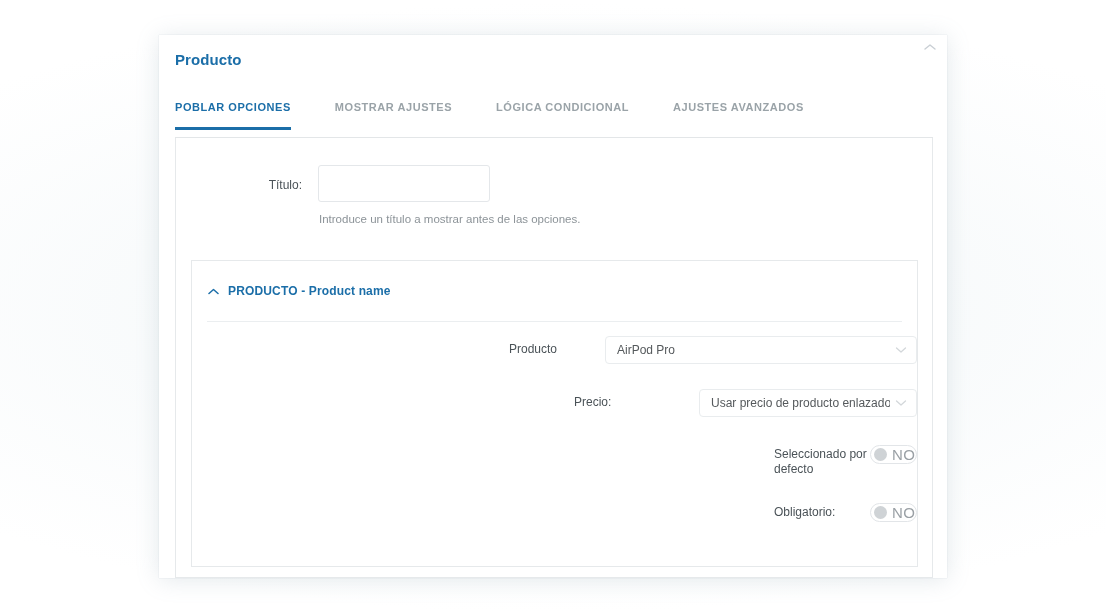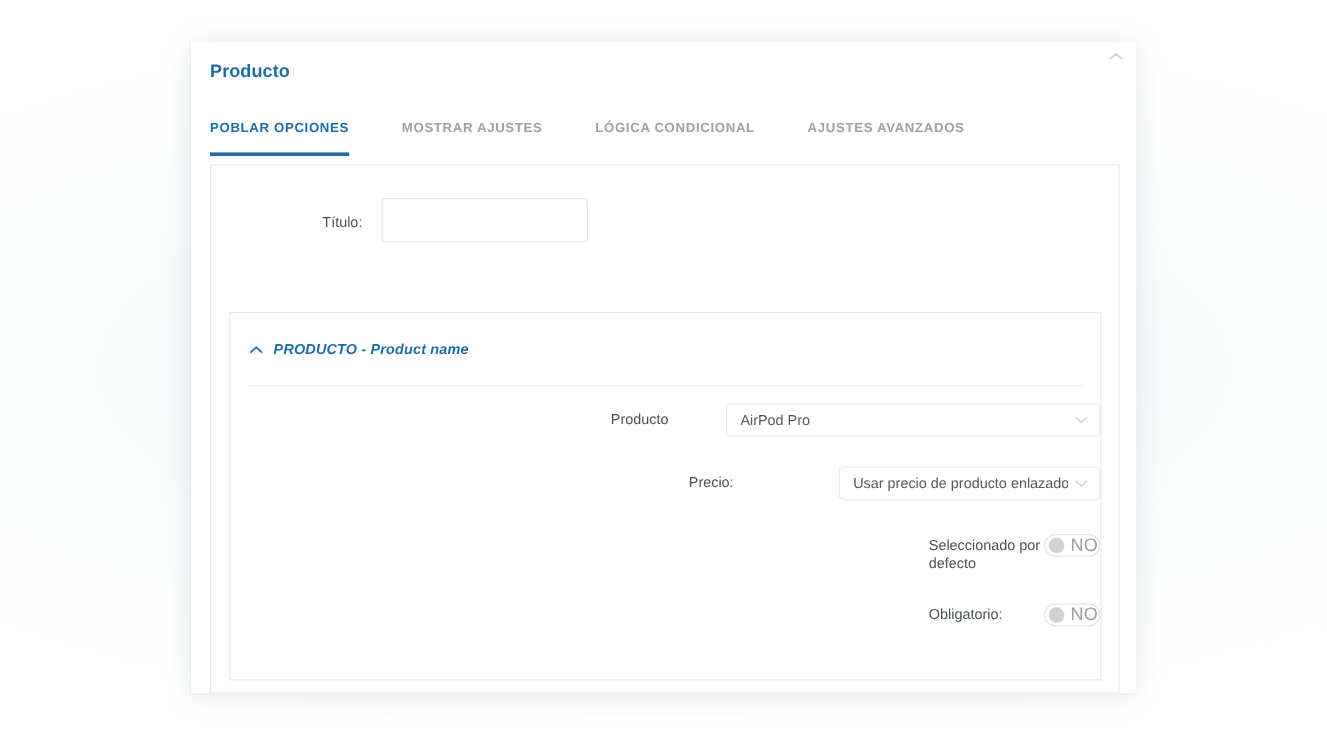--- a/index.html
+++ b/index.html
@@ -157,21 +157,20 @@
     border: 1px solid #e6e9eb;
     box-sizing: border-box;
     background: #fff;
   }
   .accordion-header {
     display: flex;
     align-items: center;
     gap: 9px;
     padding: 23px 0 0 15px;
     cursor: pointer;
-    font-style: italic;
   }
   .accordion-caret {
     width: 12px;
     height: 12px;
     color: #1b6ea8;
     display: flex;
     align-items: center;
     justify-content: center;
   }
   .accordion-caret svg { display: block; }
@@ -300,20 +299,21 @@
     <button class="tab">LÓGICA CONDICIONAL</button>
     <button class="tab">AJUSTES AVANZADOS</button>
   </div>
 
   <div class="content-box">
 
     <div class="field-row titulo-row">
       <div class="field-label titulo-label">Título:</div>
       <div>
         <input class="text-input" type="text" placeholder="" style="">
+        <div class="helper-text">Introduce un título a mostrar antes de las opciones.</div>
       </div>
     </div>
 
     <div class="inner-card">
 
       <div class="accordion-header">
         <span class="accordion-caret">
           <svg width="11" height="7" viewBox="0 0 11 7" fill="none">
             <path d="M1 5.5 L5.5 1.5 L10 5.5" stroke="currentColor" stroke-width="1.5" stroke-linecap="round" stroke-linejoin="round"></path>
           </svg>

